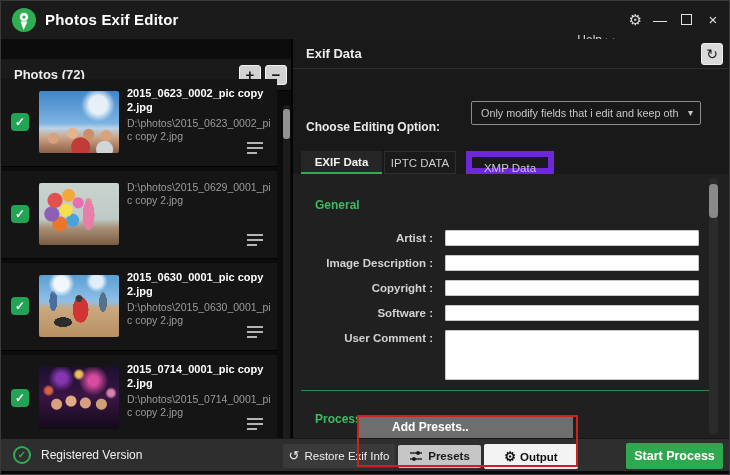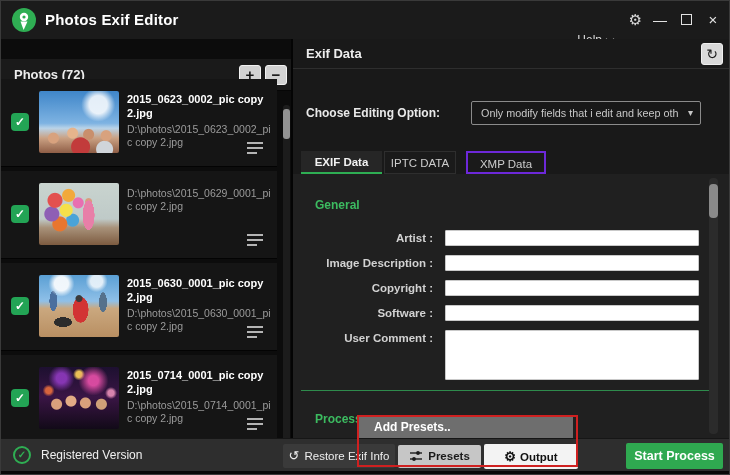--- a/index.html
+++ b/index.html
@@ -28,65 +28,65 @@
   .lp-header { position:absolute; left:0; top:0; width:290px; height:32px; background:#1a1a1a; border-bottom:1px solid #060606;margin-top:20px; }
   .lp-title { position:absolute; left:13px; top:0; line-height:32px; color:#ededed; font-size:13px; font-weight:bold; }
   .sq-btn { position:absolute; top:6px; width:22px; height:20px; background:#d2d2d2; border:1px solid #f2f2f2; border-radius:3px; color:#141414; font-size:15px; font-weight:bold; text-align:center; line-height:18px; }
   .btn-add { left:238px; }
   .btn-remove { left:264px; }
 
   .photo-list { position:absolute; left:0; top:32px; width:290px; height:367px; overflow:hidden; }
   .photo-row { position:absolute; left:0; width:276px; height:88px; background:#151515; border-bottom:1px solid #030303; }
   .row-check { position:absolute; left:10px; top:34px; width:18px; height:18px; background:#23a455; border-radius:4px; color:#fff; font-size:12px; font-weight:bold; text-align:center; line-height:18px; }
   .thumb { position:absolute; left:38px; top:12px; width:80px; height:62px; border-radius:2px; }
-  .row-text { position:absolute; left:126px; top:13px; width:146px; }
+  .row-text { position:absolute; left:126px; top:7px; width:146px; }
   .fname { color:#ffffff; font-size:11px; font-weight:bold; line-height:14px; word-break:break-word; }
   .fpath { color:#9b9b9b; font-size:10.5px; line-height:13px; margin-top:3px; word-break:break-all; }
   .row-menu { position:absolute; right:14px; bottom:12px; width:16px; }
   .row-menu i { display:block; height:2px; background:#b4b4b4; margin-top:3px; }
   .row-menu i:nth-child(3) { width:10px; }
 
   .lp-scroll { position:absolute; right:1px; top:34px; width:7px; height:363px; background:#1c1c1c; border-radius:3px; }
   .lp-thumb { position:absolute; left:0; top:4px; width:7px; height:30px; background:#929292; border-radius:3px; }
 
   .panel-divider { position:absolute; left:290px; top:38px; width:2px; height:399px; background:#040404; }
 
   
   .right-panel { position:absolute; left:292px; top:38px; width:438px; height:399px; background:#191919; }
   .rp-header { position:absolute; left:0; top:0; width:438px; height:30px; border-bottom:1px solid #2e2e2e; }
   .rp-title { position:absolute; left:13px; top:0; line-height:30px; color:#ededed; font-size:13px; font-weight:bold; }
   .refresh-btn { position:absolute; right:8px; top:4px; width:22px; height:22px; background:#d9d9d9; border:1px solid #efefef; border-radius:3px; color:#1b1b1b; font-size:14px; text-align:center; line-height:20px; }
 
-  .opt-label { position:absolute; left:13px; top:62px; height:24px; line-height:24px; color:#e9e9e9; font-size:12px; font-weight:bold; }
+  .opt-label { position:absolute; left:13px; top:76px; height:24px; line-height:24px; color:#e9e9e9; font-size:12px; font-weight:bold; }
   .dropdown { position:absolute; left:178px; top:62px; width:230px; height:24px; background:#181818; border:1px solid #8b8b8b; border-radius:2px; }
   .dd-value { position:absolute; left:9px; top:0; right:22px; line-height:22px; color:#c7c7c7; font-size:10.8px; white-space:nowrap; overflow:hidden; }
   .dd-caret { position:absolute; right:7px; top:0; line-height:22px; color:#c7c7c7; font-size:10px; }
 
   .tabs { position:absolute; left:8px; top:112px; height:23px; }
   .tab { position:absolute; top:0; height:23px; text-align:center; line-height:22px; font-size:11.5px; }
   .tab-active { left:0; width:81px; background:#262626; color:#f2f2f2; font-weight:bold; border-bottom:2px solid #2eae53; }
   .tab-i1 { left:83px; width:72px; background:#1a1a1a; border:1px solid #2e2e2e; color:#cccccc; }
-  .tab-i2 { left:165px; width:80px; background:#1a1a1a; border:2px solid #6d28d9; color:#cccccc; }
+  .tab-i2 { left:165px; width:88px; background:#1a1a1a; border:6px solid #6d28d9; color:#cccccc; }
 
   .content { position:absolute; left:0; top:135px; width:438px; height:264px; background:#202020; }
   .sec-head { position:absolute; left:22px; color:#3cbb60; font-size:12px; font-weight:bold; }
   .sec-general { top:24px; }
   .sec-camera { top:238px; }
   .frow { position:absolute; left:0; width:420px; height:18px; }
   .flabel { position:absolute; left:0; top:0; width:140px; text-align:right; color:#d2d2d2; font-size:11.5px; font-weight:bold; line-height:17px; }
   .finput { position:absolute; left:152px; top:0; width:254px; height:16px; background:#ffffff; border:1px solid #c9c9c9; border-radius:1px; }
   .ftextarea { position:absolute; left:152px; top:0; width:254px; height:50px; background:#ffffff; border:1px solid #c9c9c9; border-radius:1px; resize:none; }
   .green-sep { position:absolute; left:8px; top:216px; width:412px; height:1px; background:#2e8b4c; }
 
   .rp-scroll { position:absolute; left:416px; top:4px; width:9px; height:256px; background:#2b2b2b; border-radius:4px; }
   .rp-thumb { position:absolute; left:0; top:6px; width:9px; height:34px; background:#8a8a8a; border-radius:4px; }
 
   
   .preset-popup { position:absolute; left:358px; top:416px; width:214px; height:21px; background:#6e6e6e; z-index:5; }
-  .preset-popup-item { display:block; padding-left:15px; line-height:21px; color:#ffffff; font-size:12px; font-weight:bold; }
+  .preset-popup-item { display:block; padding-left:33px; line-height:21px; color:#ffffff; font-size:12px; font-weight:bold; }
   .red-box { position:absolute; left:356px; top:414px; width:221px; height:52px; border:2px solid #cf2020; z-index:7; pointer-events:none; }
 
   
   .statusbar { position:absolute; left:0; top:437px; width:730px; height:33px; background:#2e2e2e; border-top:1px solid #161616; }
   .reg-icon { position:absolute; left:12px; top:7px; width:18px; height:18px; border:2px solid #2fae53; border-radius:50%; color:#2fae53; font-size:10px; font-weight:bold; text-align:center; line-height:14px; }
   .reg-text { position:absolute; left:40px; top:0; line-height:33px; color:#f0f0f0; font-size:12px; }
   .bar-btn { position:absolute; border-radius:2px; text-align:center; }
   .btn-restore { left:282px; top:5px; width:112px; height:24px; background:#3a3a3a; color:#ededed; font-size:11.5px; line-height:24px; }
   .btn-restore .ric { font-size:13px; margin-right:5px; }
   .btn-presets { left:397px; top:6px; width:83px; height:23px; background:#c6c6c6; color:#1a1a1a; font-size:11.5px; font-weight:bold; line-height:23px; }

